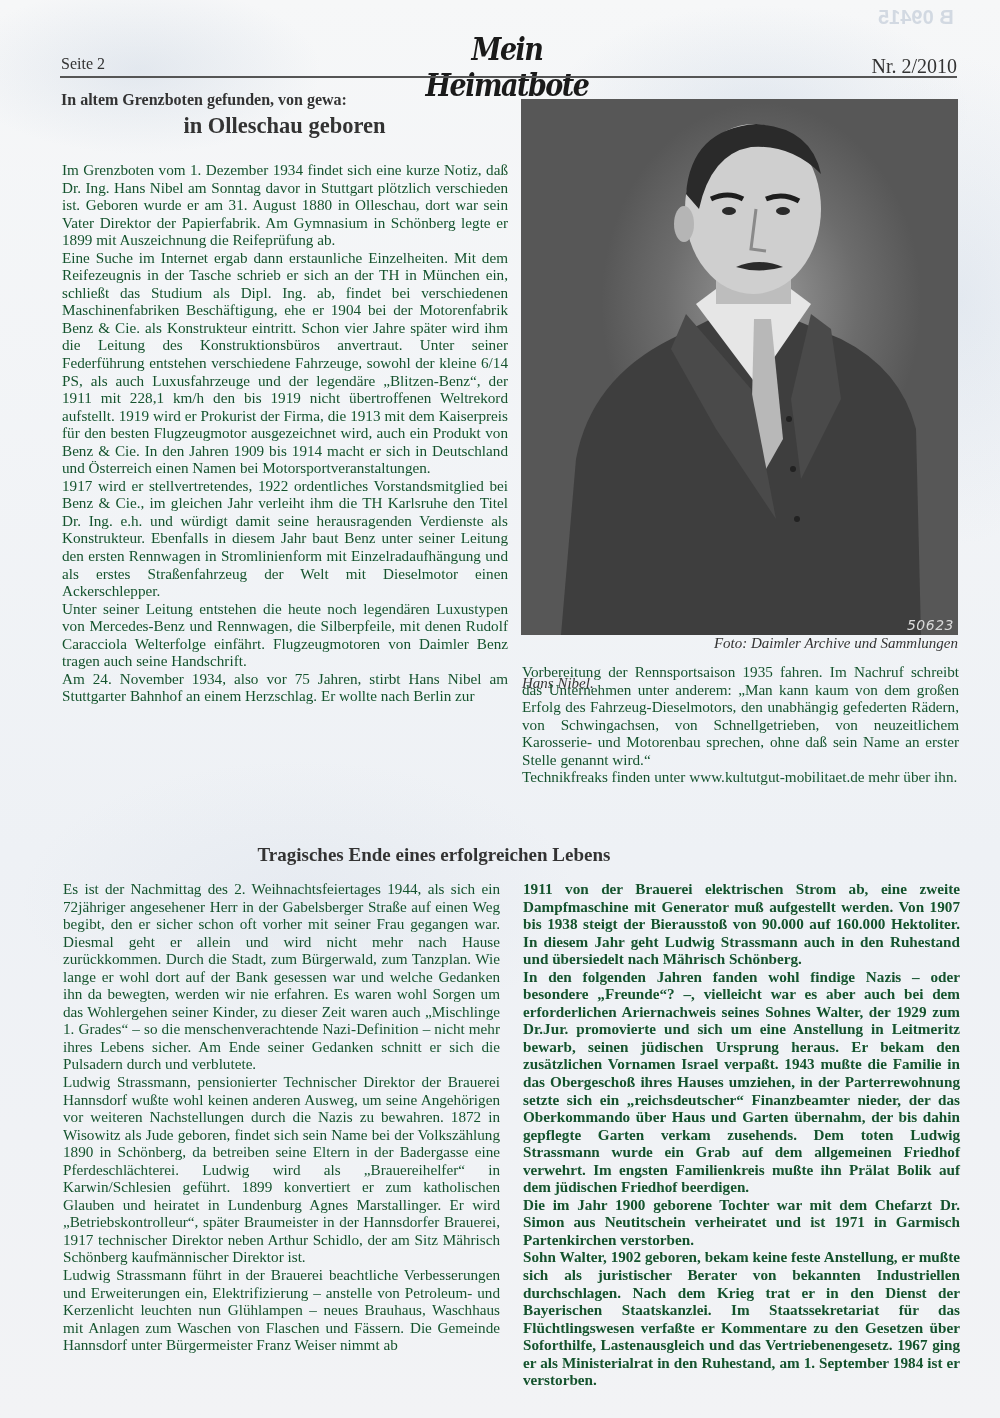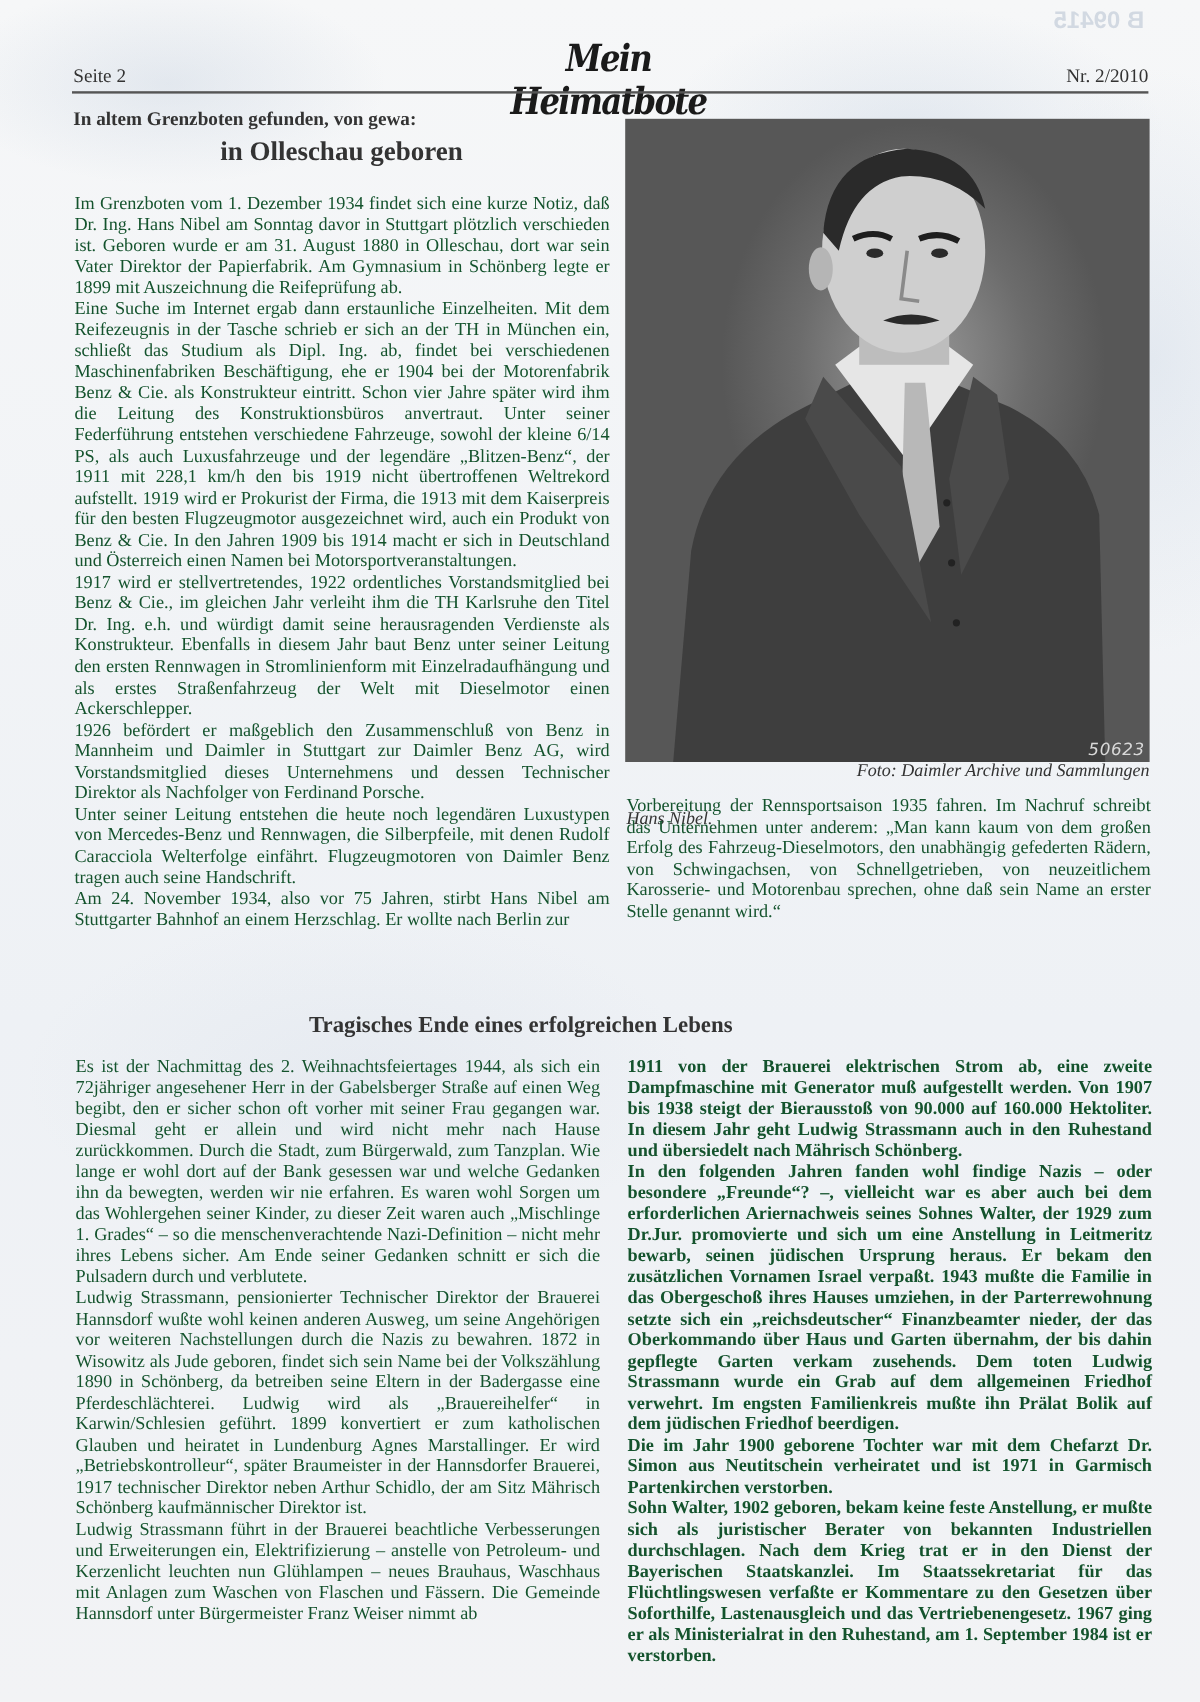--- a/index.html
+++ b/index.html
@@ -23,21 +23,21 @@
     .bleed-code {
       position: absolute; top: 6px; left: 878px;
       font-family: "Liberation Sans", sans-serif; font-weight: bold;
       font-size: 20px; color: rgba(120,140,170,0.28);
       transform: scaleX(-1);
     }
     .page { position: absolute; inset: 0; }
 
     
     .hdr-left { position: absolute; left: 61px; top: 55px; font-size: 16px; color: #333; }
-    .hdr-right { position: absolute; right: 43px; top: 55px; font-size: 16px; color: #333; }
+    .hdr-right { position: absolute; right: 43px; top: 55px; font-size: 20px; color: #333; }
     .masthead {
       position: absolute; left: 422px; top: 36px; width: 170px; text-align: center;
       font-family: "DejaVu Serif", serif; font-weight: bold; font-size: 27px;
       letter-spacing: -1.5px; color: #1a1a1a; font-style: italic;
       transform: scaleY(1.15);
     }
     .hdr-rule { position: absolute; left: 60px; top: 76px; width: 897px; height: 2px; background: #555; }
 
     
     .kicker { position: absolute; left: 61px; top: 91px; font-size: 16px; font-weight: bold; color: #333; font-family: Liberation Serif, serif; }
@@ -88,21 +88,20 @@
 
   <div class="kicker">In altem Grenzboten gefunden, von gewa:</div>
   <div class="title">
     <div>in Olleschau geboren</div>
   </div>
 
   <div class="col col1">
     <p>Im Grenzboten vom 1. Dezember 1934 findet sich eine kurze Notiz, daß Dr. Ing. Hans Nibel am Sonntag davor in Stuttgart plötzlich verschieden ist. Geboren wurde er am 31. August 1880 in Olleschau, dort war sein Vater Direktor der Papierfabrik. Am Gymnasium in Schönberg legte er 1899 mit Auszeichnung die Reifeprüfung ab.</p>
     <p>Eine Suche im Internet ergab dann erstaunliche Einzelheiten. Mit dem Reifezeugnis in der Tasche schrieb er sich an der TH in München ein, schließt das Studium als Dipl. Ing. ab, findet bei verschiedenen Maschinenfabriken Beschäftigung, ehe er 1904 bei der Motorenfabrik Benz &amp; Cie. als Konstrukteur eintritt. Schon vier Jahre später wird ihm die Leitung des Konstruktionsbüros anvertraut. Unter seiner Federführung entstehen verschiedene Fahrzeuge, sowohl der kleine 6/14 PS, als auch Luxusfahrzeuge und der legendäre „Blitzen-Benz“, der 1911 mit 228,1 km/h den bis 1919 nicht übertroffenen Weltrekord aufstellt. 1919 wird er Prokurist der Firma, die 1913 mit dem Kaiserpreis für den besten Flugzeugmotor ausgezeichnet wird, auch ein Produkt von Benz &amp; Cie. In den Jahren 1909 bis 1914 macht er sich in Deutschland und Österreich einen Namen bei Motorsportveranstaltungen.</p>
     <p>1917 wird er stellvertretendes, 1922 ordentliches Vorstandsmitglied bei Benz &amp; Cie., im gleichen Jahr verleiht ihm die TH Karlsruhe den Titel Dr. Ing. e.h. und würdigt damit seine herausragenden Verdienste als Konstrukteur. Ebenfalls in diesem Jahr baut Benz unter seiner Leitung den ersten Rennwagen in Stromlinienform mit Einzelradaufhängung und als erstes Straßenfahrzeug der Welt mit Dieselmotor einen Ackerschlepper.</p>
-    <p>1926 befördert er maßgeblich den Zusammenschluß von Benz in Mannheim und Daimler in Stuttgart zur Daimler Benz AG, wird Vorstandsmitglied dieses Unternehmens und dessen Technischer Direktor als Nachfolger von Ferdinand Porsche.</p>
     <p>Unter seiner Leitung entstehen die heute noch legendären Luxustypen von Mercedes-Benz und Rennwagen, die Silberpfeile, mit denen Rudolf Caracciola Welterfolge einfährt. Flugzeugmotoren von Daimler Benz tragen auch seine Handschrift.</p>
     <p>Am 24. November 1934, also vor 75 Jahren, stirbt Hans Nibel am Stuttgarter Bahnhof an einem Herzschlag. Er wollte nach Berlin zur</p>
   </div>
 
   <div class="photo" title="Portrait photograph of Hans Nibel">
     <svg width="437" height="536" viewBox="0 0 437 536">
 
       <path d="M40 536 L55 360 Q70 280 150 240 L200 215 L260 215 L320 240 Q380 270 395 330 L400 536 Z" fill="#3e3e3e"></path>
 
       <path d="M175 205 L235 285 L290 205 L270 190 L195 190 Z" fill="#e6e6e6"></path>
@@ -133,20 +132,21 @@
 
       <path d="M215 168 Q238 158 262 168 Q238 175 215 168 Z" fill="#2a2a2a"></path>
     </svg>
     <div class="photo-num">50623</div>
   </div>
   <div class="caption-left">Hans Nibel.</div>
   <div class="caption-right">Foto: Daimler Archive und Sammlungen</div>
 
   <div class="col col2">
     <p>Vorbereitung der Rennsportsaison 1935 fahren. Im Nachruf schreibt das Unternehmen unter anderem: „Man kann kaum von dem großen Erfolg des Fahrzeug-Dieselmotors, den unabhängig gefederten Rädern, von Schwingachsen, von Schnellgetrieben, von neuzeitlichem Karosserie- und Motorenbau sprechen, ohne daß sein Name an erster Stelle genannt wird.“</p>
+    <p>Technikfreaks finden unter www.kultutgut-mobilitaet.de mehr über ihn.</p>
   </div>
 
   <div class="section-title">Tragisches Ende eines erfolgreichen Lebens</div>
 
   <div class="col col3">
     <p>Es ist der Nachmittag des 2. Weihnachtsfeiertages 1944, als sich ein 72jähriger angesehener Herr in der Gabelsberger Straße auf einen Weg begibt, den er sicher schon oft vorher mit seiner Frau gegangen war. Diesmal geht er allein und wird nicht mehr nach Hause zurückkommen. Durch die Stadt, zum Bürgerwald, zum Tanzplan. Wie lange er wohl dort auf der Bank gesessen war und welche Gedanken ihn da bewegten, werden wir nie erfahren. Es waren wohl Sorgen um das Wohlergehen seiner Kinder, zu dieser Zeit waren auch „Mischlinge 1. Grades“ – so die menschenverachtende Nazi-Definition – nicht mehr ihres Lebens sicher. Am Ende seiner Gedanken schnitt er sich die Pulsadern durch und verblutete.</p>
     <p>Ludwig Strassmann, pensionierter Technischer Direktor der Brauerei Hannsdorf wußte wohl keinen anderen Ausweg, um seine Angehörigen vor weiteren Nachstellungen durch die Nazis zu bewahren. 1872 in Wisowitz als Jude geboren, findet sich sein Name bei der Volkszählung 1890 in Schönberg, da betreiben seine Eltern in der Badergasse eine Pferdeschlächterei. Ludwig wird als „Brauereihelfer“ in Karwin/Schlesien geführt. 1899 konvertiert er zum katholischen Glauben und heiratet in Lundenburg Agnes Marstallinger. Er wird „Betriebskontrolleur“, später Braumeister in der Hannsdorfer Brauerei, 1917 technischer Direktor neben Arthur Schidlo, der am Sitz Mährisch Schönberg kaufmännischer Direktor ist.</p>
     <p>Ludwig Strassmann führt in der Brauerei beachtliche Verbesserungen und Erweiterungen ein, Elektrifizierung – anstelle von Petroleum- und Kerzenlicht leuchten nun Glühlampen – neues Brauhaus, Waschhaus mit Anlagen zum Waschen von Flaschen und Fässern. Die Gemeinde Hannsdorf unter Bürgermeister Franz Weiser nimmt ab</p>
   </div>
 

